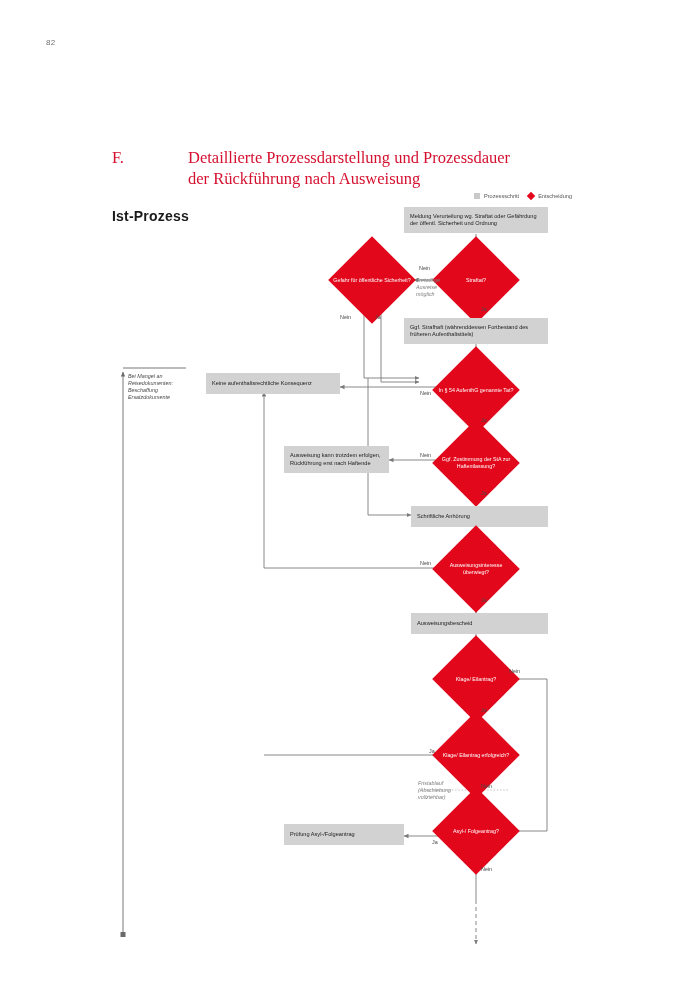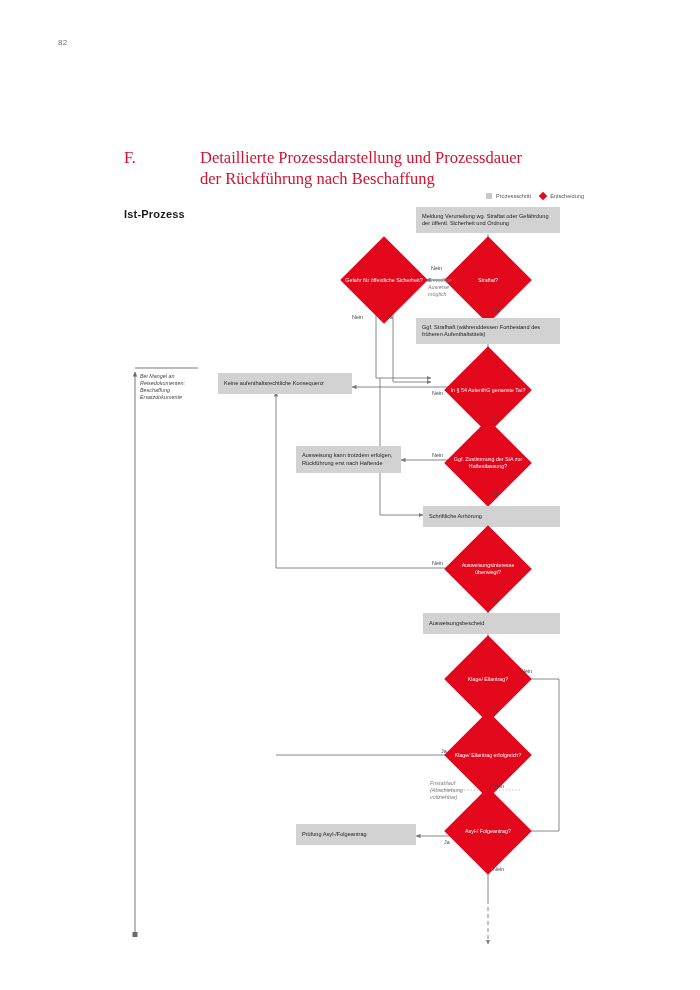--- a/index.html
+++ b/index.html
@@ -1,30 +1,30 @@
 <!DOCTYPE html>
 <html><head>
 <meta charset="utf-8">
 <style>
   html,body{margin:0;padding:0;}
   body{
     width:700px;height:990px;position:relative;background:#ffffff;
     font-family:"Liberation Sans", sans-serif;
     -webkit-font-smoothing:antialiased;
   }
-  #page{position:absolute;left:12px;top:0;width:588px;height:990px;overflow:hidden;}
+  #page{position:absolute;left:0;top:0;width:588px;height:990px;overflow:hidden;}
 
   .pageno{position:absolute;left:46px;top:38px;font-size:8px;color:#6e6e6e;letter-spacing:.3px;}
 
   .title{position:absolute;left:112px;top:147px;width:480px;
     color:#d51130;font-family:"Liberation Serif", serif;font-size:16.5px;line-height:21px;}
   .title .lbl{position:absolute;left:0;top:0;}
   .title .txt{display:block;margin-left:76px;}
 
-  .subtitle{position:absolute;left:112px;top:208px;font-size:11px;font-weight:bold;color:#1a1a1a;letter-spacing:.2px;}
+  .subtitle{position:absolute;left:112px;top:208px;font-size:14px;font-weight:bold;color:#1a1a1a;letter-spacing:.2px;}
 
   .legend{position:absolute;left:474px;top:193px;display:flex;align-items:center;gap:4px;
     font-size:5.6px;color:#555;}
   .legend .sw-rect{width:6px;height:6px;background:#c9c9c9;display:inline-block;}
   .legend .sw-dia{width:6px;height:6px;background:#e2071b;display:inline-block;transform:rotate(45deg);}
   .legend .lg-txt{margin-right:5px;}
 
   
   #flow{position:absolute;left:0;top:0;width:700px;height:990px;}
 
@@ -52,21 +52,21 @@
 </head>
 <body>
 
 <div id="page">
 
   <div class="pageno">82</div>
 
   <div class="title">
     <span class="lbl">F.</span>
     <span class="txt">Detaillierte Prozessdarstellung und Prozessdauer</span>
-    <span class="txt">der Rückführung nach Beschaffung</span>
+    <span class="txt">der Rückführung nach Ausweisung</span>
   </div>
 
   <div class="subtitle">Ist-Prozess</div>
 
   <div class="legend">
     <span class="sw-rect"></span>
     <span class="lg-txt">Prozessschritt</span>
     <span class="sw-dia"></span>
     <span>Entscheidung</span>
   </div>

